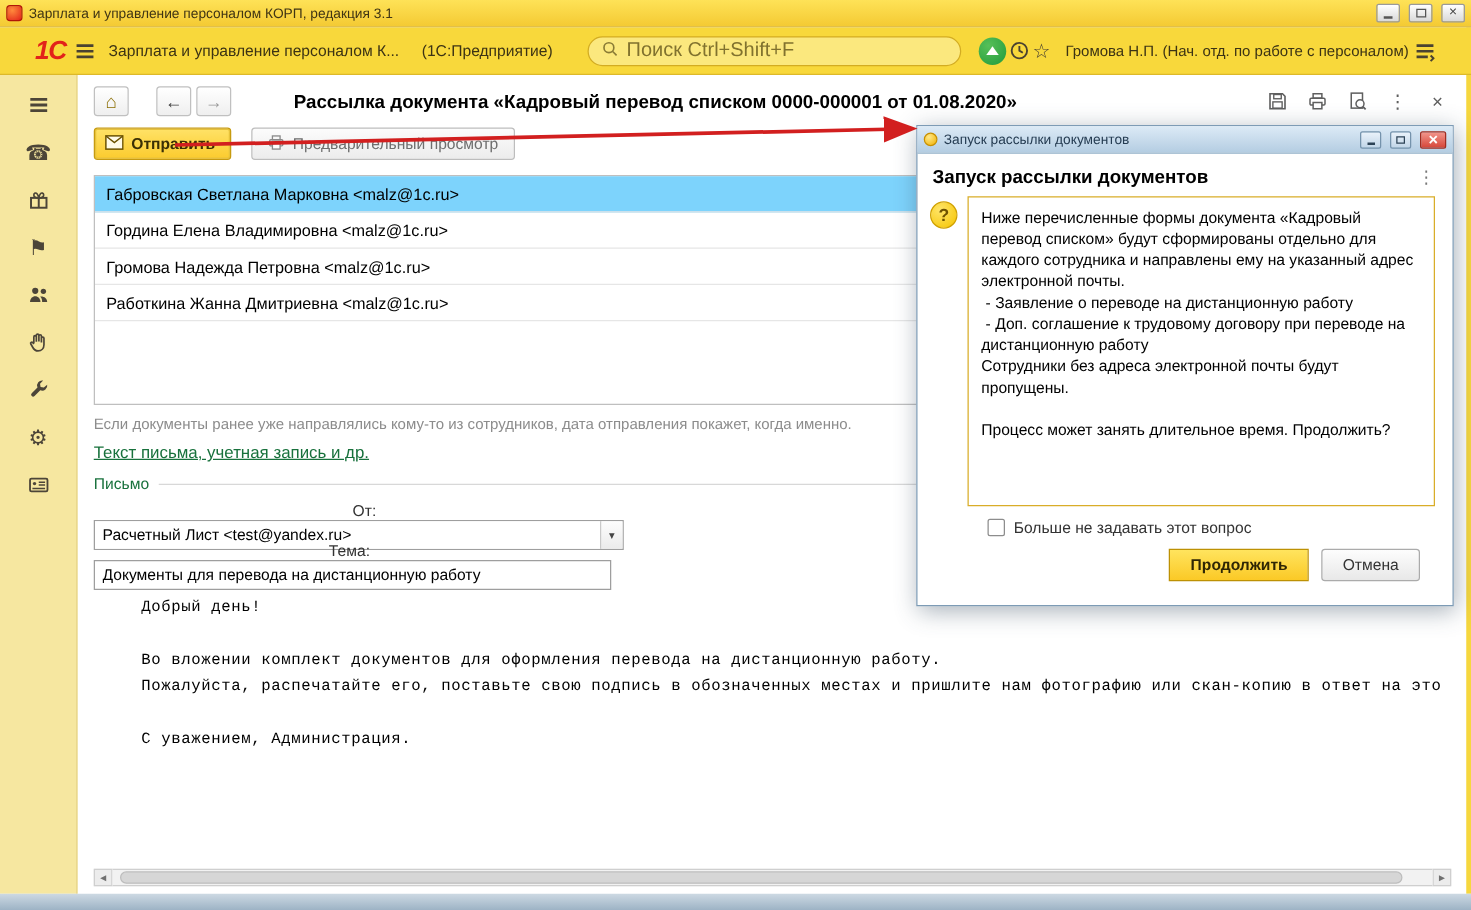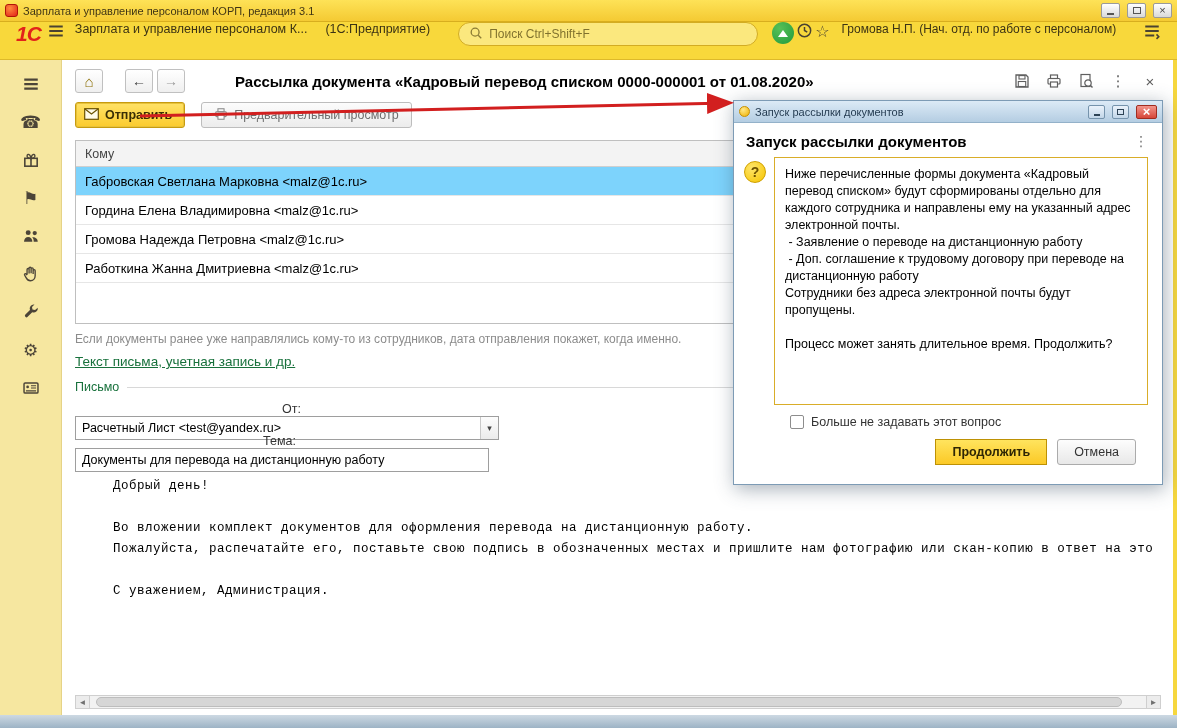--- a/index.html
+++ b/index.html
@@ -16,28 +16,28 @@
     background:radial-gradient(circle at 35% 30%, #ff8a3c,#e2231a); border:1px solid #b01508;}
   .titlebar-text { font-size:11px; color:#403514; }
   .win-btn { width:19px; height:15px; border:1px solid #9a9a9a; border-radius:2px;
     background:linear-gradient(#ffffff,#d9d9d9); display:flex; align-items:center; justify-content:center;
     font-size:11px; line-height:1; color:#444; margin-left:2px; cursor:pointer;}
   .glyph-min { width:7px; height:2px; background:#555; margin-top:7px;}
   .glyph-max { width:8px; height:7px; border:1px solid #555; }
 
   
   .toolbar { position:absolute; left:0; top:22px; width:100%; height:38px; background:#f8d83b;
-    border-bottom:1px solid #ddb92a; display:flex; align-items:flex-start; padding:0 16px; gap:2px; z-index:6;}
+    border-bottom:1px solid #ddb92a; display:flex; align-items:center; padding:0 28px; gap:2px; z-index:6;}
   .logo-1c { font-size:21px; font-weight:800; font-style:italic; color:#e2231a; letter-spacing:-1px; margin-right:4px;}
   .tb-ic { display:flex; align-items:center; justify-content:center; color:#4a4231; cursor:pointer;}
   .tb-apptitle { font-size:12.5px; color:#3c3314; margin-left:8px; white-space:nowrap;}
   .tb-platform { font-size:12.5px; color:#3c3314; margin-left:16px; white-space:nowrap;}
   .searchbox { margin-left:26px; width:300px; height:24px; border:1px solid #d3ac22; border-radius:12px;
     background:#fbe87e; display:flex; align-items:center; padding:0 10px; gap:6px;}
-  .searchbox input { border:none; outline:none; background:transparent; font-size:12px; color:#0c4a6e; width:100%;}
+  .searchbox input { border:none; outline:none; background:transparent; font-size:16px; color:#0c4a6e; width:100%;}
   .searchbox input::placeholder { color:#6b5d20; opacity:.85;}
   .tb-circle { width:22px; height:22px; border-radius:50%; margin-left:12px; cursor:pointer;
     background:radial-gradient(circle at 35% 30%, #57c058,#219a3c);
     display:flex; align-items:center; justify-content:center;}
   .tri-up { width:0; height:0; border-left:5px solid transparent; border-right:5px solid transparent; border-bottom:7px solid #fff;}
   .tb-star { font-size:16px; }
   .tb-user { font-size:12px; color:#3c3314; margin-left:10px; white-space:nowrap; cursor:pointer;}
 
   
   .sidebar { position:absolute; left:0; top:60px; width:62px; bottom:13px; background:#f6e7a0;
@@ -289,21 +289,20 @@
             <rect x="2" y="5.5" width="12" height="5.5" rx="1" fill="none" stroke="#8a8a8a" stroke-width="1.2"></rect>
             <rect x="4.5" y="2" width="7" height="3.5" fill="none" stroke="#8a8a8a" stroke-width="1.2"></rect>
             <rect x="4.5" y="9" width="7" height="5" fill="#fff" stroke="#8a8a8a" stroke-width="1.2"></rect>
           </svg>
       </span>
       <span>Предварительный просмотр</span>
     </button>
   </div>
 
   <div class="table">
-    <div class="t-head">Кому</div>
     <div class="t-row selected">Габровская Светлана Марковна &lt;malz@1c.ru&gt;</div>
     <div class="t-row">Гордина Елена Владимировна &lt;malz@1c.ru&gt;</div>
     <div class="t-row">Громова Надежда Петровна &lt;malz@1c.ru&gt;</div>
     <div class="t-row">Работкина Жанна Дмитриевна &lt;malz@1c.ru&gt;</div>
   </div>
 
   <div class="hint">Если документы ранее уже направлялись кому-то из сотрудников, дата отправления покажет, когда именно.</div>
   <a class="settings-link">Текст письма, учетная запись и др.</a>
 
   <div class="group-row">

